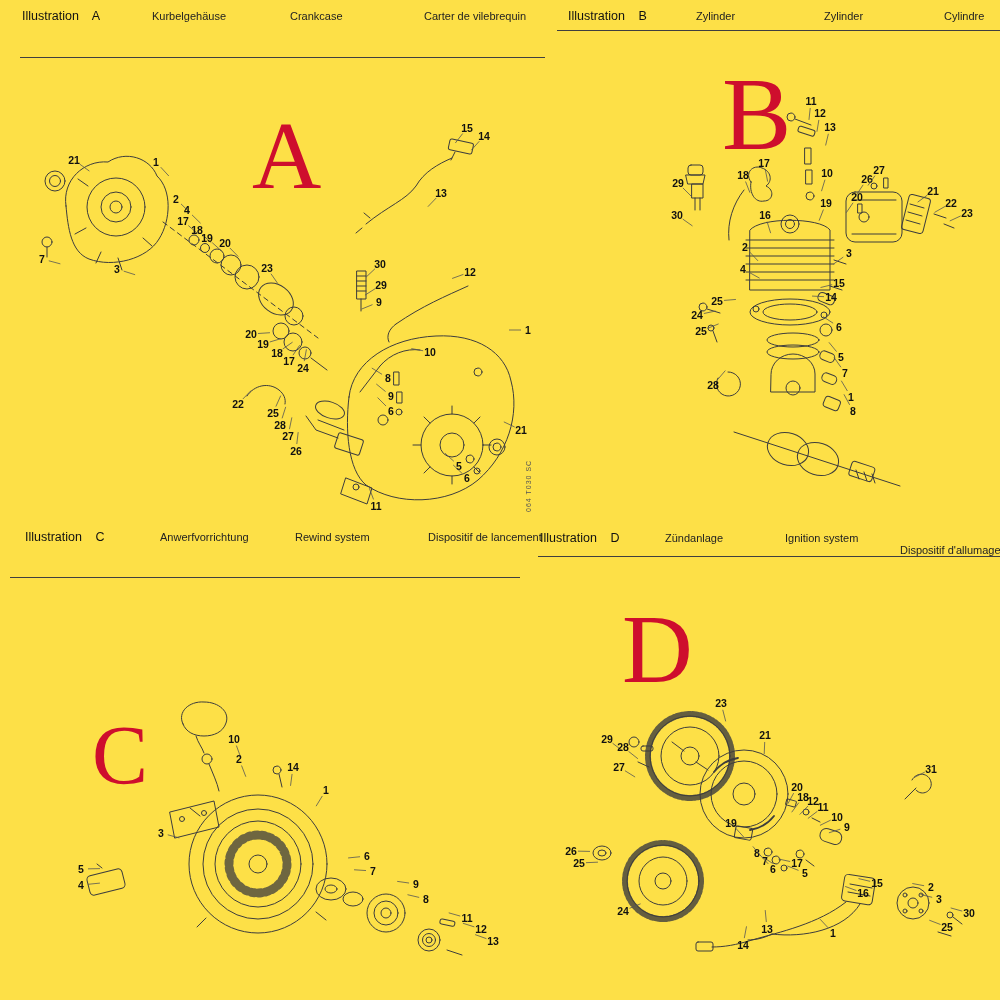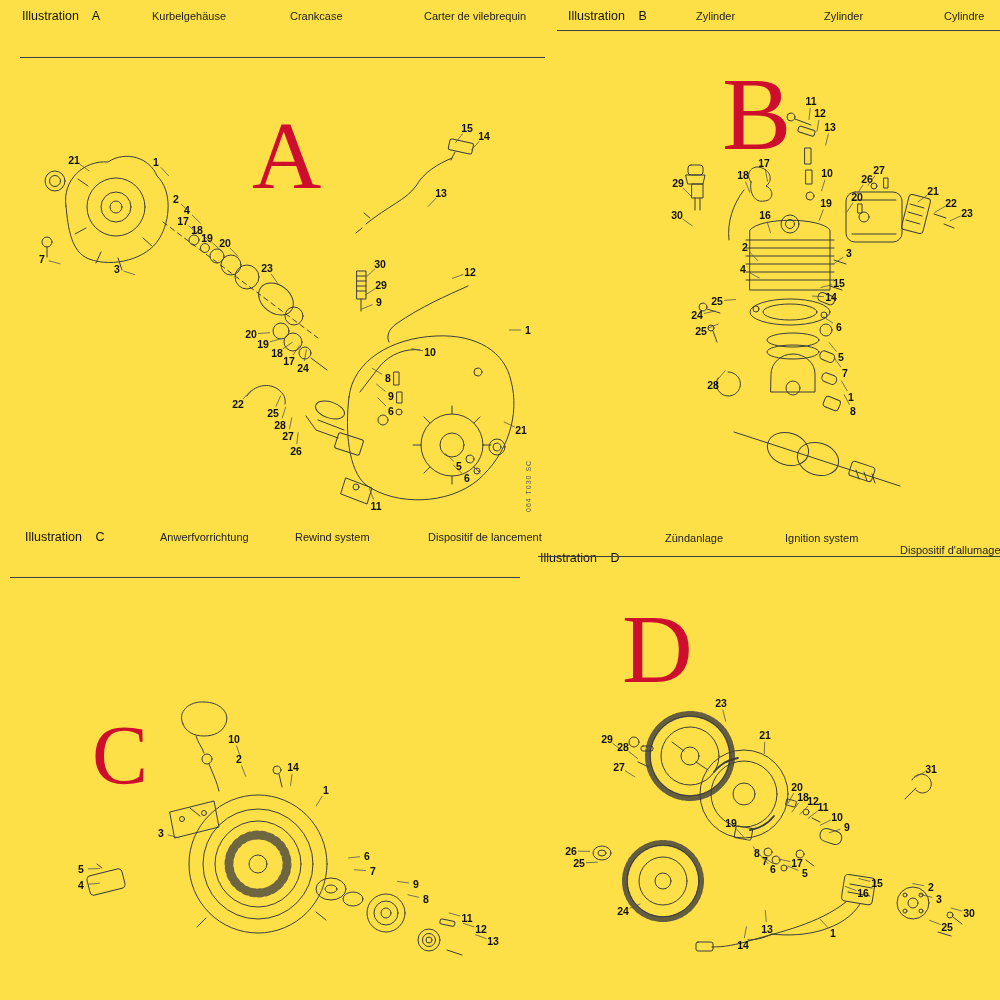--- a/index.html
+++ b/index.html
@@ -38,21 +38,21 @@
   <div class="hdr-cell" style="left:824px;top:10px">Zylinder</div>
   <div class="hdr-cell" style="left:944px;top:10px">Cylindre</div>
   <div class="rule" style="left:557px;top:30px;width:443px"></div>
 
   <div class="hdr-cell hdr-title" style="left:25px;top:530px">Illustration C</div>
   <div class="hdr-cell" style="left:160px;top:531px">Anwerfvorrichtung</div>
   <div class="hdr-cell" style="left:295px;top:531px">Rewind system</div>
   <div class="hdr-cell" style="left:428px;top:531px">Dispositif de lancement</div>
   <div class="rule" style="left:10px;top:577px;width:510px"></div>
 
-  <div class="hdr-cell hdr-title" style="left:540px;top:551px">Illustration D</div>
+  <div class="hdr-cell hdr-title" style="left:540px;top:531px">Illustration D</div>
   <div class="hdr-cell" style="left:665px;top:532px">Zündanlage</div>
   <div class="hdr-cell" style="left:785px;top:532px">Ignition system</div>
   <div class="hdr-cell" style="left:900px;top:544px">Dispositif d'allumage</div>
   <div class="rule" style="left:538px;top:556px;width:462px"></div>
 
   <div class="big-letter" style="left:252px;top:108px;font-size:96px">A</div>
   <div class="big-letter" style="left:722px;top:62px;font-size:104px">B</div>
   <div class="big-letter" style="left:92px;top:714px;font-size:84px">C</div>
   <div class="big-letter" style="left:622px;top:600px;font-size:98px">D</div>
 

